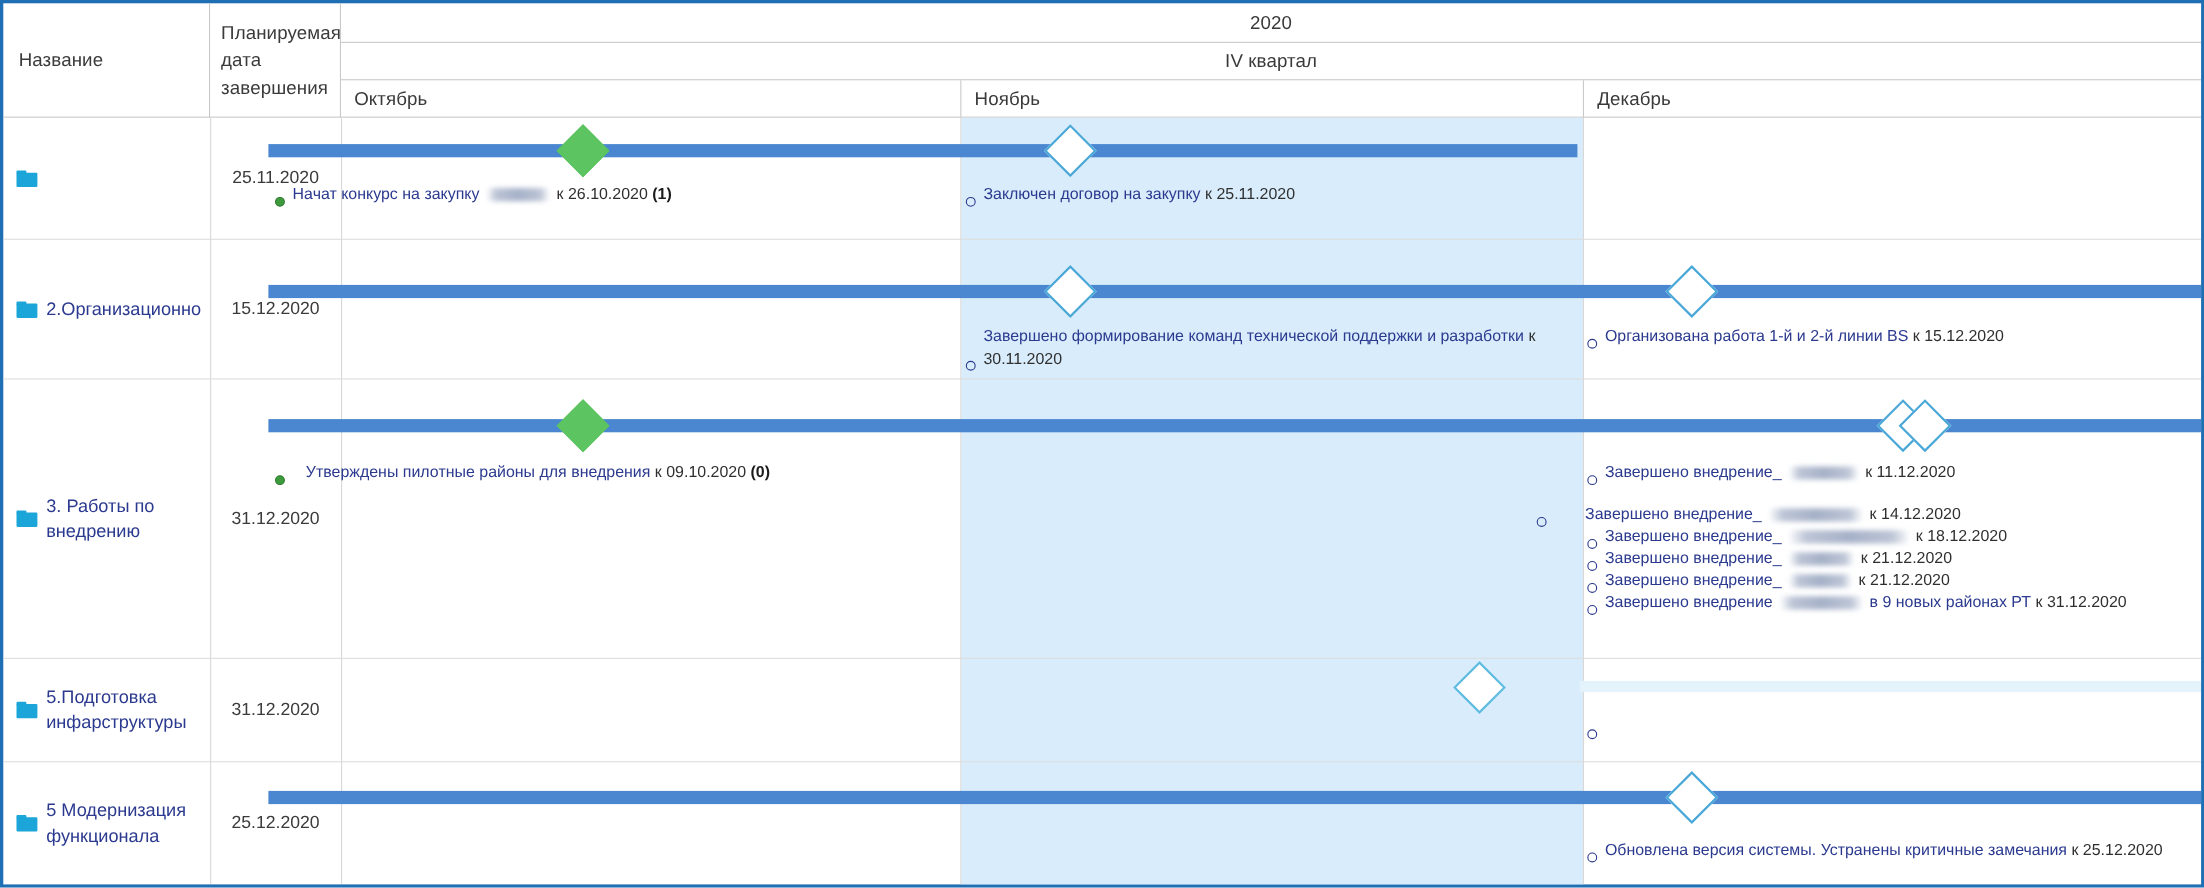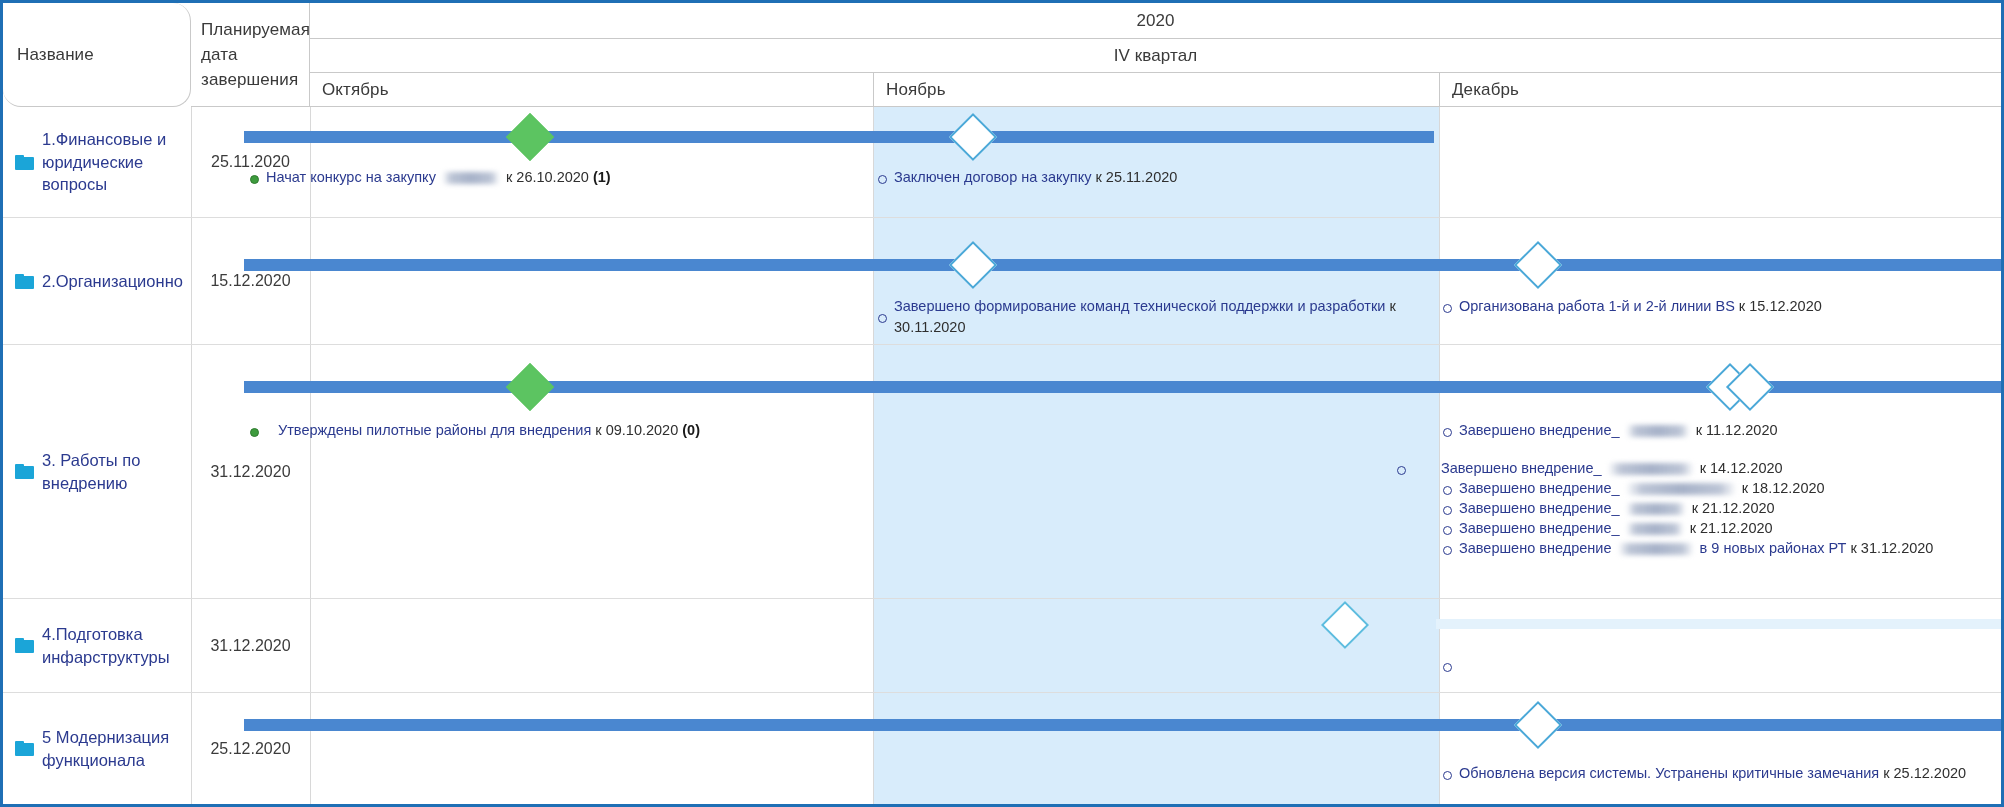--- a/index.html
+++ b/index.html
@@ -16,21 +16,21 @@
     position: relative;
     width: 2004px;
     height: 807px;
     box-sizing: border-box;
     border: 3px solid #1f6fb5;
     background: #ffffff;
     overflow: hidden;
   }
 
   
-  .col-name   { left: 0px;    width: 188px; border-radius: 18px; }
+  .col-name   { left: 0px;    width: 188px; }
   .col-date   { left: 188px;  width: 119px; }
   .col-oct    { left: 307px;  width: 563px; }
   .col-nov    { left: 870px;  width: 566px; }
   .col-dec    { left: 1436px; width: 562px; }
 
   
   .header {
     position: absolute;
     left: 0; top: 0;
     width: 1998px;
@@ -210,21 +210,21 @@
     border: 2px solid #5dbcdf;
   }
 
   
   .ms {
     position: absolute;
     font-size: 14.5px;
     color: #2b3a8f;
     line-height: 1.42;
     display: flex;
-    align-items: center;
+    align-items: flex-end;
     box-sizing: border-box;
   }
   .ms .dot {
     flex: 0 0 auto;
     width: 9px;
     height: 9px;
     border-radius: 50%;
     margin-top: 4px;
     margin-right: 7px;
     box-sizing: border-box;
@@ -282,21 +282,20 @@
 
   <div class="nov-band"></div>
   <div class="vline v1"></div>
   <div class="vline v2"></div>
   <div class="vline v3"></div>
   <div class="vline v4"></div>
 
   <div class="row" style="top:104px; height:111px;">
     <div class="row-label">
       <span class="folder-icon"></span>
-      <span class="row-title">1.Финансовые и юридические вопросы</span>
     </div>
     <div class="row-date">25.11.2020</div>
     <div class="timeline">
       <div class="bar" style="left:-66px; top:24px; width:1190px;"></div>
       <div class="diamond filled" style="left:203px; top:13px;"></div>
       <div class="diamond open" style="left:646px; top:13px;"></div>
 
       <div class="ms" style="left:-60px; top:60px; width:560px;">
         <span class="dot done"></span>
         <span class="txt">
@@ -431,21 +430,21 @@
           <span class="date"><span>к</span>
           <span>31.12.2020</span></span>
         </span>
       </div>
     </div>
   </div>
 
   <div class="row" style="top:596px; height:94px;">
     <div class="row-label">
       <span class="folder-icon"></span>
-      <span class="row-title">4.Подготовка инфарструктуры</span>
+      <span class="row-title">5.Подготовка инфарструктуры</span>
     </div>
     <div class="row-date">31.12.2020</div>
     <div class="timeline">
       <div class="bar faint" style="left:1126px; top:20px; width:565px;"></div>
       <div class="diamond open faint" style="left:1018px; top:9px;"></div>
 
       <div class="ms" style="left:1133px; top:60px; width:600px;">
         <span class="dot open"></span>
       </div>
     </div>

